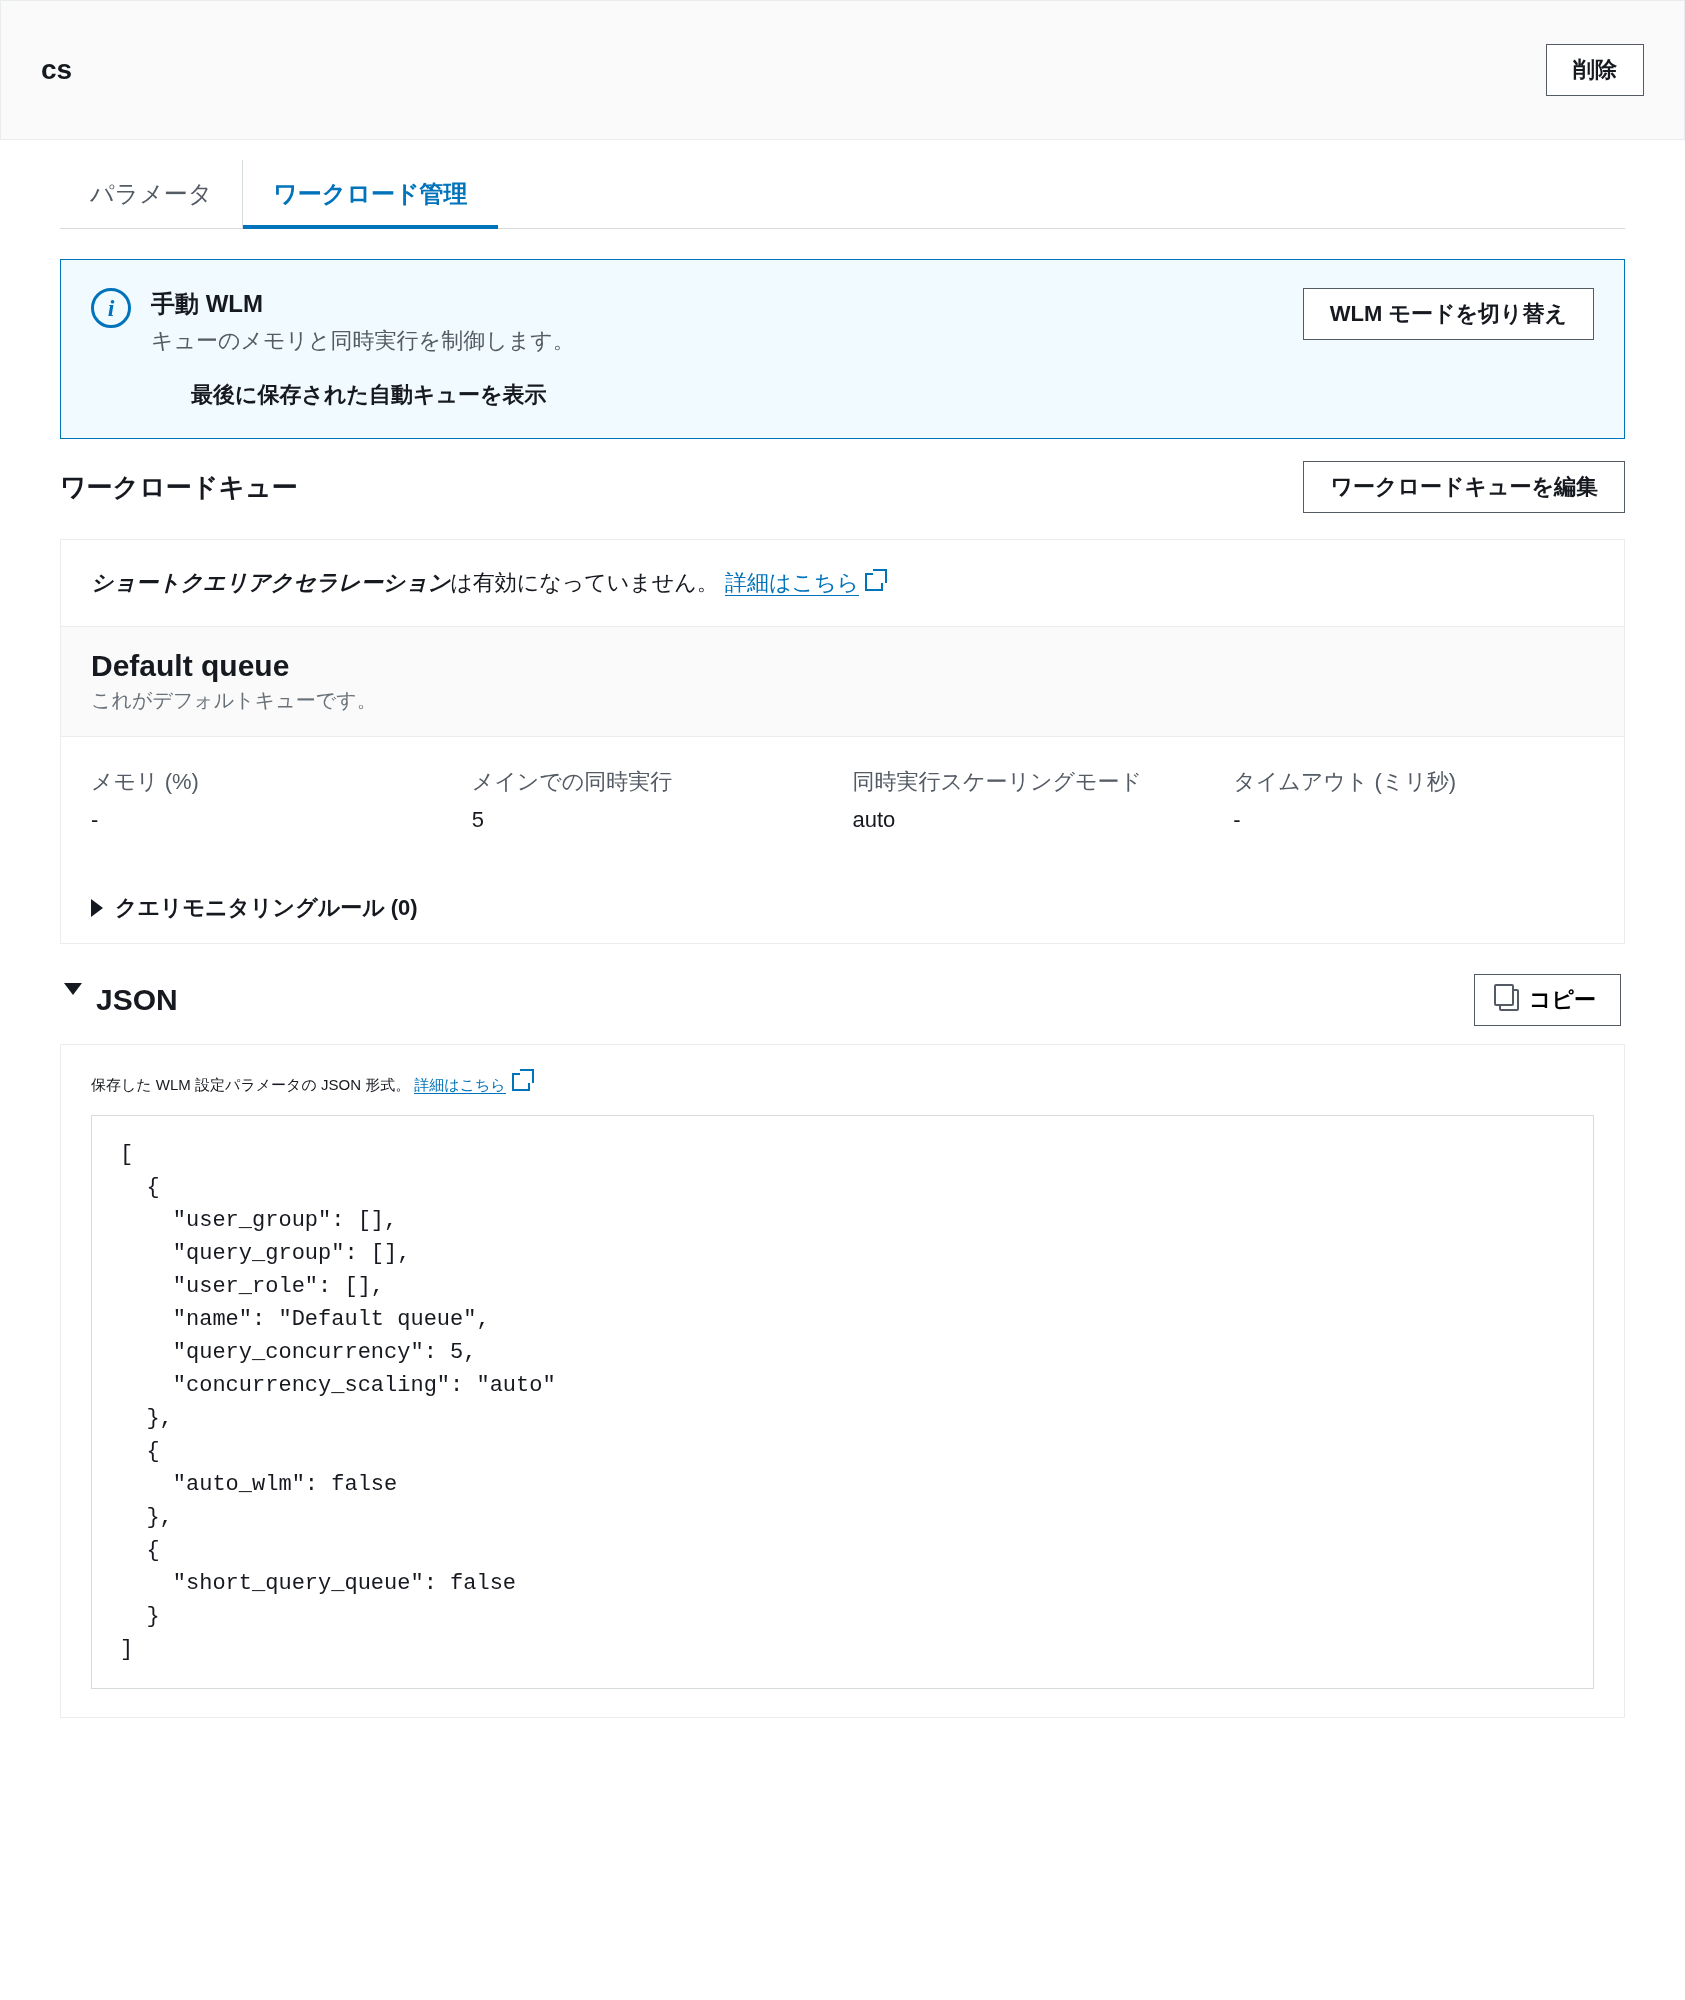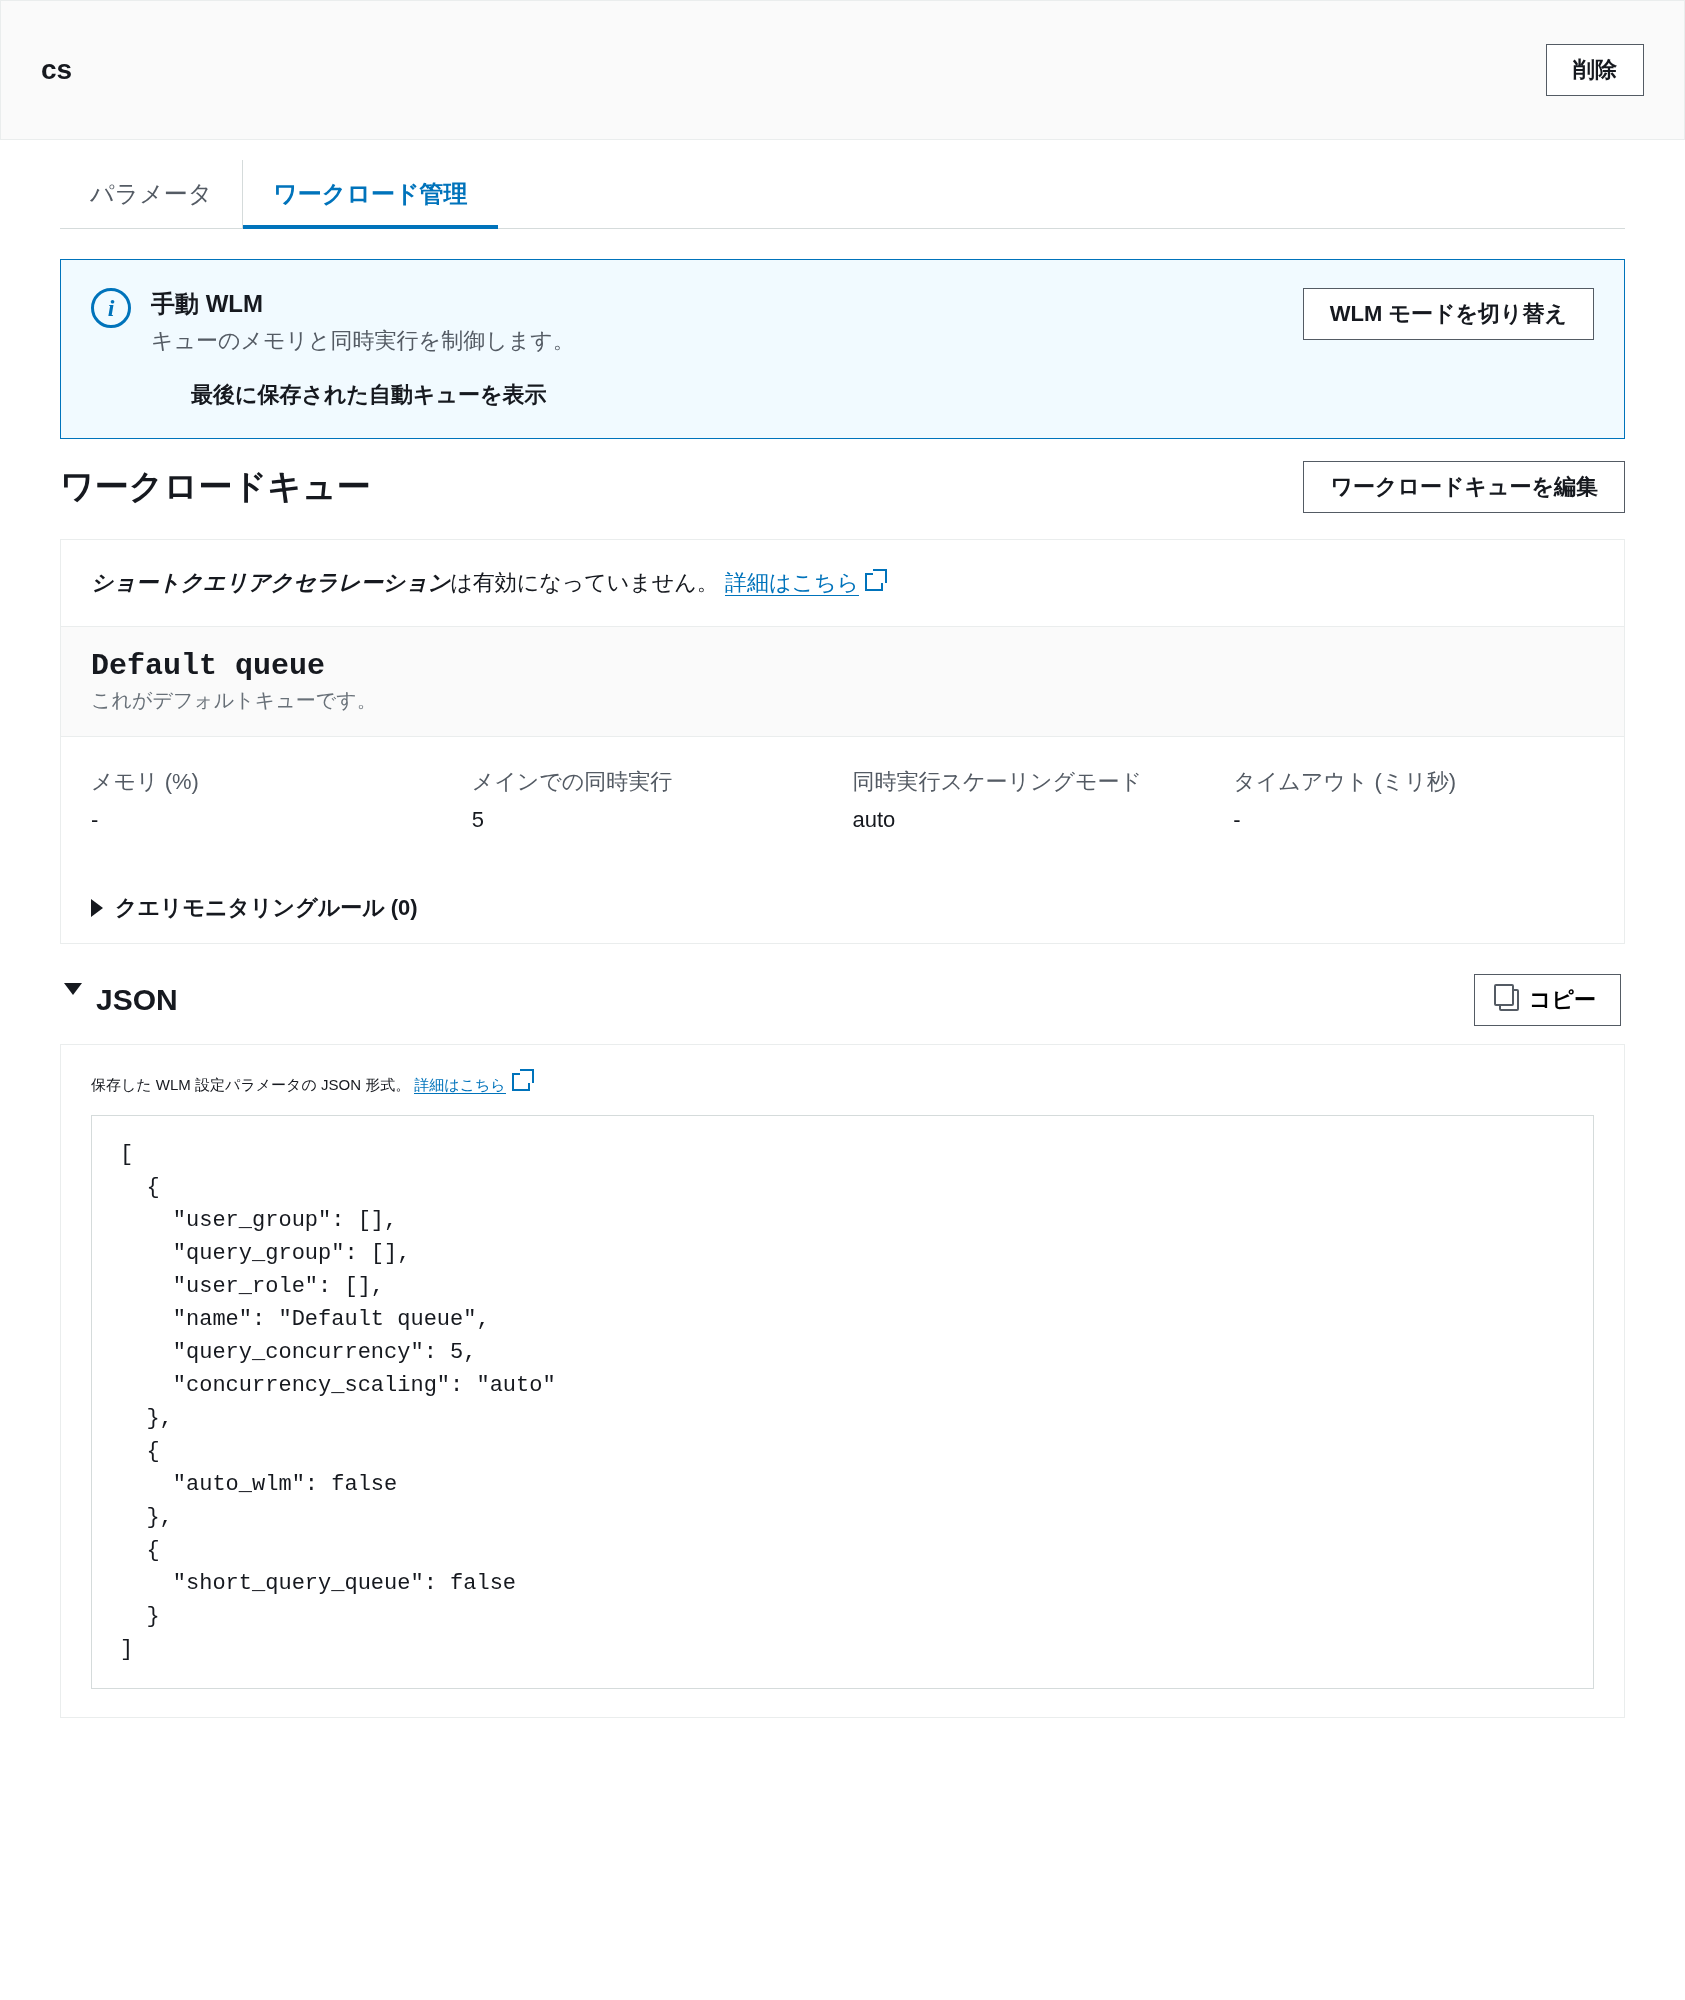--- a/index.html
+++ b/index.html
@@ -109,21 +109,21 @@
       font-size: 22px;
       margin-left: 40px;
     }
     .section-header-row {
       display: flex;
       justify-content: space-between;
       align-items: center;
       margin-bottom: 26px;
     }
     .section-title {
-      font-size: 34px;
+      font-size: 26px;
       font-weight: 700;
     }
     .panel {
       border: 1px solid #eaeded;
       margin-bottom: 30px;
     }
     .panel-inner {
       padding: 28px 30px;
     }
     .sqa-text {
@@ -158,21 +158,20 @@
       height: 12px;
       border-top: 2px solid #0073bb;
       border-right: 2px solid #0073bb;
       background: #f1faff;
     }
     .queue-header {
       background: #fafafa;
       border-top: 1px solid #eaeded;
       border-bottom: 1px solid #eaeded;
       padding: 22px 30px;
-      font-family: Liberation Mono, monospace;
     }
     .queue-title {
       font-size: 30px;
       font-weight: 700;
       margin-bottom: 4px;
     }
     .queue-sub {
       font-size: 20px;
       color: #687078;
     }

